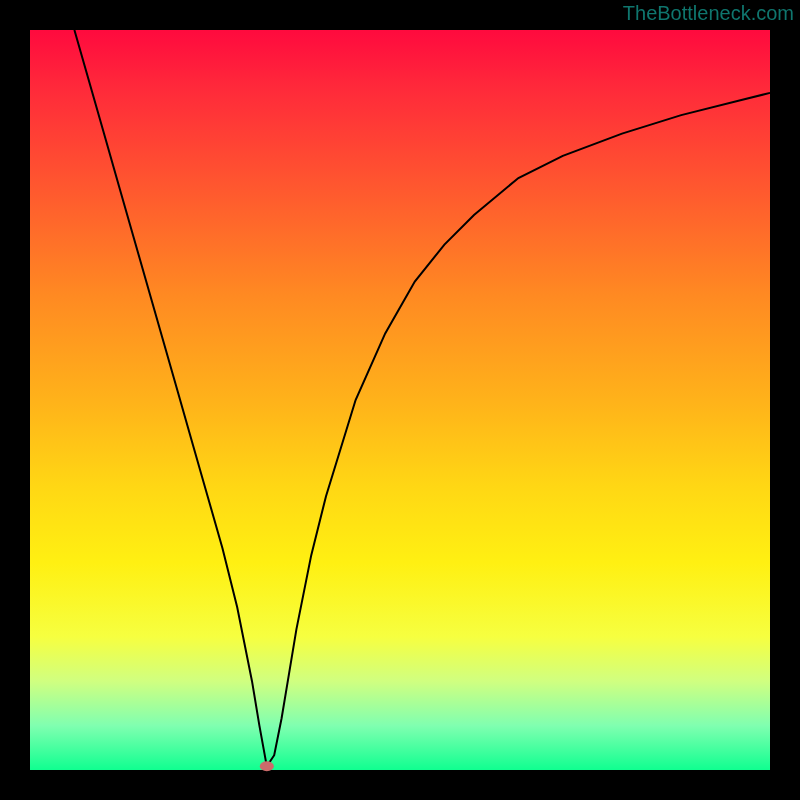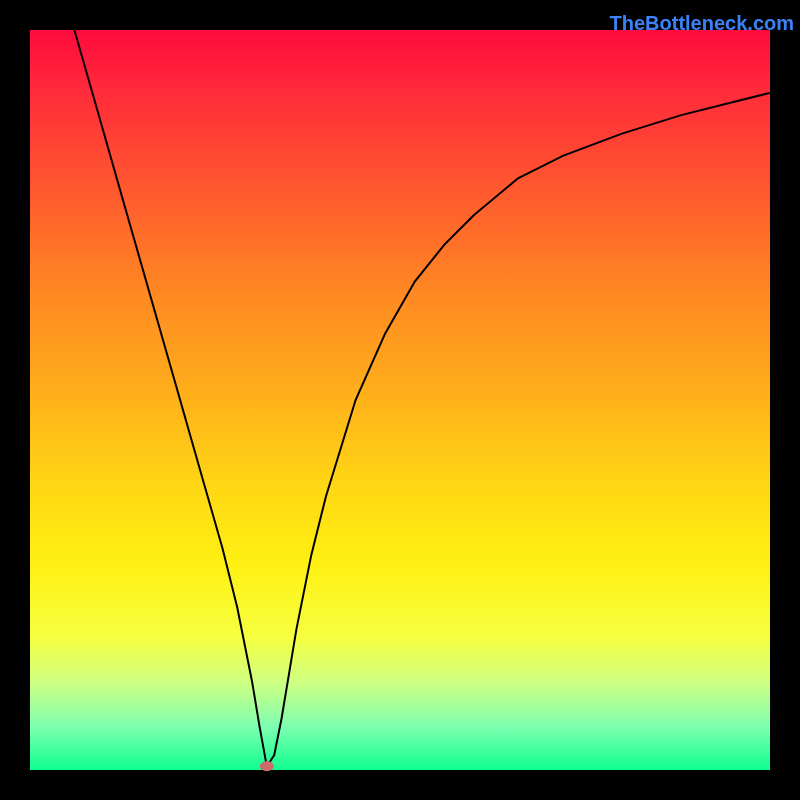--- a/index.html
+++ b/index.html
@@ -3,25 +3,24 @@
 <meta charset="utf-8">
 <style>
   * { margin: 0; padding: 0; box-sizing: border-box; }
   html, body { width: 800px; height: 800px; overflow: hidden; }
   body { background: #000; position: relative; font-family: Arial, sans-serif; }
   .watermark {
     position: absolute;
     top: 2px;
     right: 6px;
     font-size: 20px;
-    font-weight: bold;
-    color: #3b82f6;
+    font-weight: normal;
+    color: #0f766e;
     z-index: 10;
     letter-spacing: 0px;
-    margin-top: 10px;
   }
   .plot-area {
     position: absolute;
     left: 30px;
     top: 30px;
     width: 740px;
     height: 740px;
     background: linear-gradient(to bottom,
       #ff0a3e 0%,
       #ff2a3a 8%,

